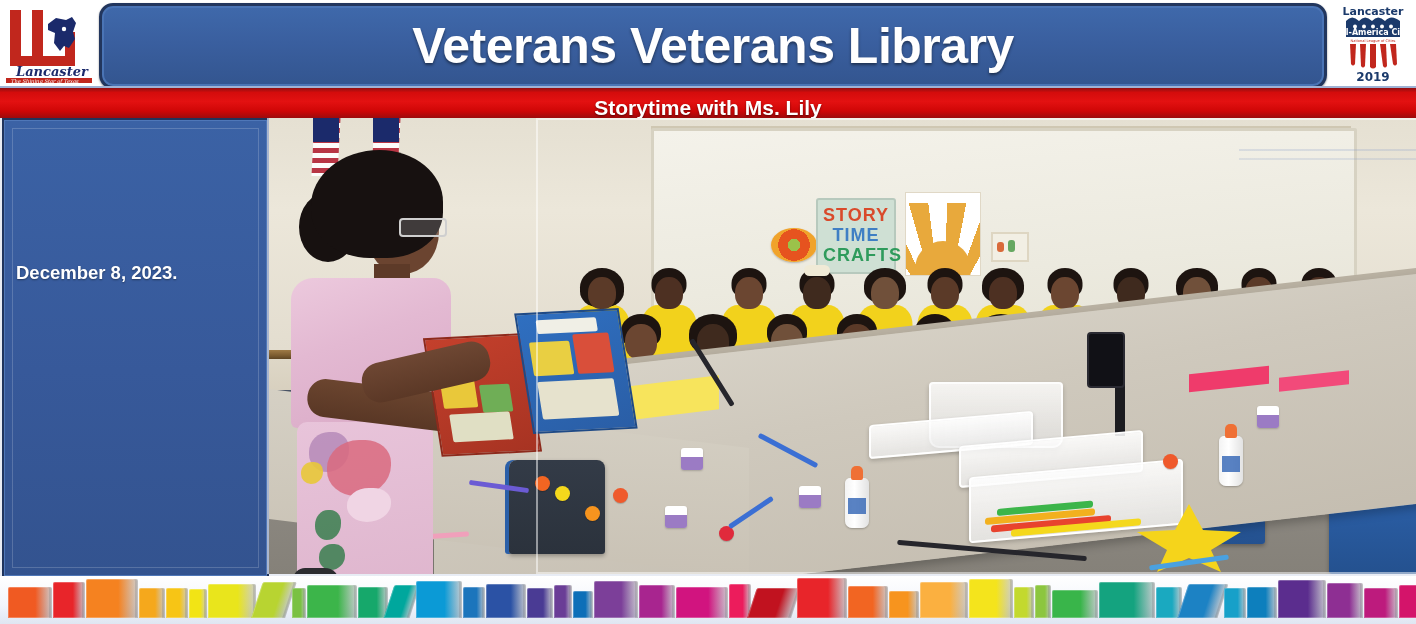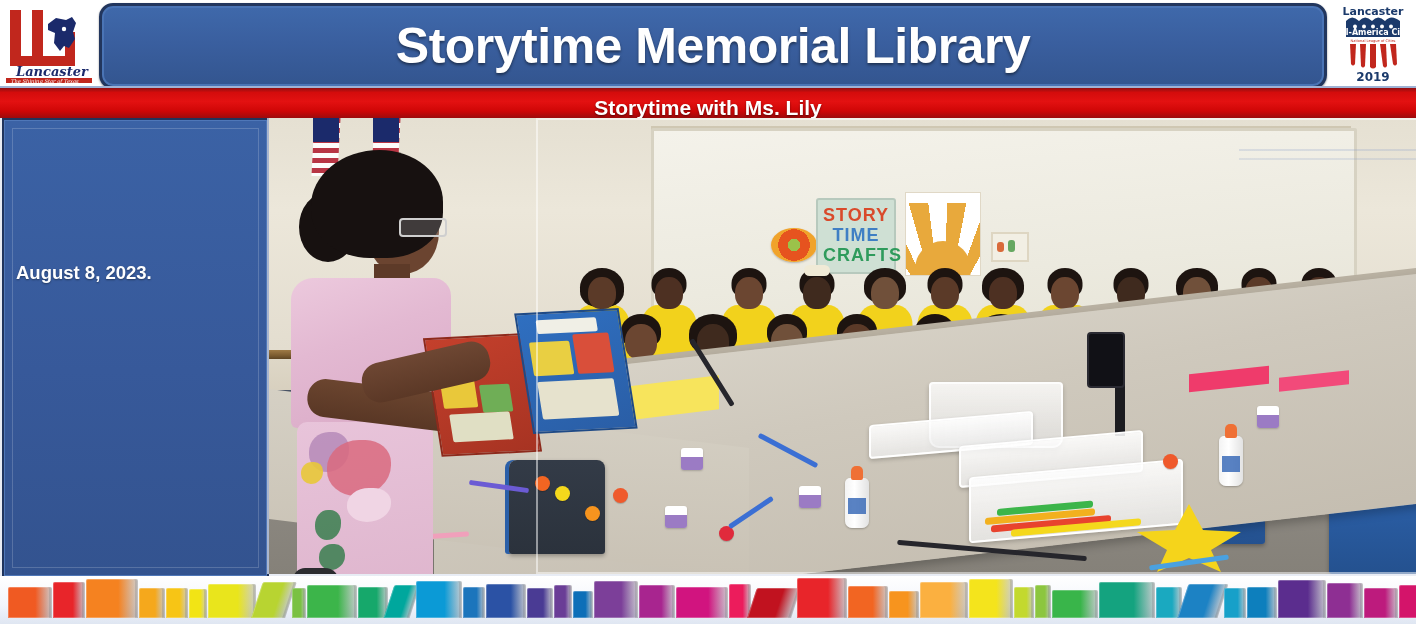--- a/index.html
+++ b/index.html
@@ -247,21 +247,21 @@
         <path d="M46 22 l8 -6 l10 2 l6 -3 l4 6 l-3 9 l2 7 l-6 9 l-5 -2 l-4 5 l-6 -8 l1 -10 l-7 -3 z" fill="#1b2a6b"></path>
         <circle cx="62" cy="27" r="2.2" fill="#ffffff"></circle>
 
         <text x="14" y="74" font-family="DejaVu Serif, serif" font-size="13" font-weight="bold" font-style="italic" fill="#1b2a6b">Lancaster</text>
         <rect x="4" y="76" width="86" height="5" fill="#c1271d"></rect>
         <text x="9" y="80.5" font-family="DejaVu Serif, serif" font-size="5.2" font-style="italic" fill="#ffffff">The Shining Star of Texas</text>
       </svg>
     </div>
 
     <div id="title-plaque">
-      <div id="title-text">Storytime Memorial Library</div>
+      <div id="title-text">Veterans Veterans Library</div>
     </div>
 
     <div id="logo-right">
       <svg viewBox="0 0 82 84" width="82" height="84">
         <rect x="0" y="0" width="82" height="84" fill="#ffffff"></rect>
         <text x="41" y="14" text-anchor="middle" font-family="DejaVu Sans, sans-serif" font-size="11" font-weight="bold" fill="#1b3a6b">Lancaster</text>
 
         <path d="M14 20 h54 v16 h-54 z" fill="#1b3a6b"></path>
         <path d="M14 20 q6 -7 13 0 q6 -7 13 0 q6 -7 13 0 q6 -7 15 0 z" fill="#1b3a6b"></path>
         <g fill="#ffffff">
@@ -289,21 +289,21 @@
 
   <div id="subtitle-bar">
     <div id="subtitle-text">Storytime with Ms. Lily</div>
   </div>
 
   <div id="main">
 
     <div id="caption-panel">
       <div id="caption-inner"></div>
       <div id="caption-text">
-        <div>August 8, 2023.</div>
+        <div>December 8, 2023.</div>
       </div>
     </div>
 
     <div id="photo">
 
       <div class="ph" id="wall-upper"></div>
       <div class="ph" id="wb-frame-top"></div>
       <div class="ph" id="whiteboard">
         <div class="ph" id="wb-writing"></div>
       </div>

